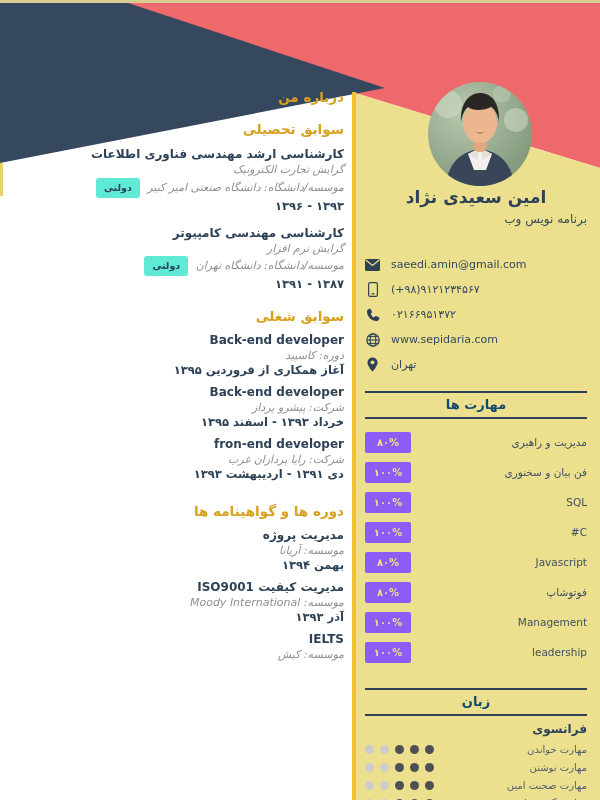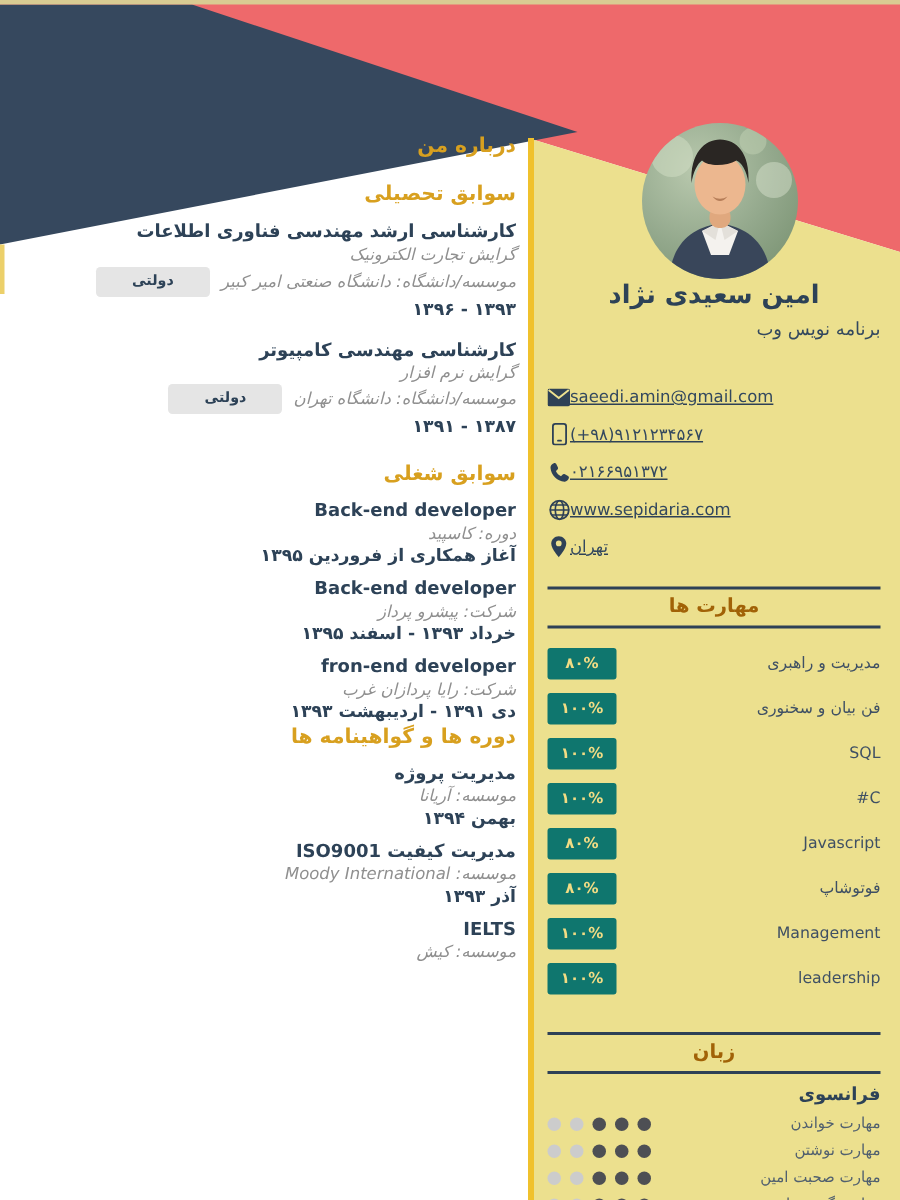--- a/index.html
+++ b/index.html
@@ -28,36 +28,36 @@
   }
   .side-content{
     position:absolute; left:352px; top:0; width:248px; height:800px;
     z-index:4; padding:0 13px; color:#2e4156;
   }
   .side-name{ margin-top:186px; text-align:center; font-size:17px; font-weight:bold;
     color:#2d4257; line-height:22px; }
   .side-role{ margin-top:4px; text-align:right; font-size:12px; color:#33485e; }
 
   .contact{ margin-top:26px; }
-  .contact-row{ display:flex; align-items:center; gap:0; height:25px;text-decoration:underline; }
+  .contact-row{ display:flex; align-items:center; gap:11px; height:25px; }
   .contact-row .val{ flex:1; text-align:left; font-size:11px; color:#33485e;
     direction:ltr; }
   .contact-row .cicon{ width:15px; height:15px; flex:0 0 15px; display:flex;
     align-items:center; justify-content:center; }
 
   .side-section-head{
     margin-top:14px; border-top:2px solid #2e4156; border-bottom:2px solid #2e4156;
-    padding:4px 0 5px; text-align:center; font-size:13px; font-weight:bold; color:#a16207;
+    padding:4px 0 5px; text-align:center; font-size:13px; font-weight:bold; color:#0c4a6e;
   }
   .skills{ margin-top:8px; }
   .skill-row{ display:flex; align-items:center; justify-content:space-between; height:30px; }
   .skill-row .slabel{ font-size:10.5px; color:#3f5064; }
   .pct{
     display:inline-block; min-width:46px; height:21px; line-height:21px;
-    background:#0f766e; color:#f2dc84; font-size:10px; font-weight:bold;
+    background:#8b5cf6; color:#f2dc84; font-size:10px; font-weight:bold;
     text-align:center; border-radius:2px; direction:ltr;
   }
   .lang-head{ margin-top:21px; }
   .lang-name{ margin-top:6px; font-size:12px; font-weight:bold; color:#2d4257; }
   .langs{ margin-top:4px; }
   .lang-row{ display:flex; align-items:center; justify-content:space-between; height:18px; }
   .lang-row .llabel{ font-size:10px; color:#51606f; }
   .dots{ display:inline-flex; direction:ltr; gap:6px; }
   .dots i{ width:9px; height:9px; border-radius:50%; background:#cccccc; }
   .dots i.on{ background:#4d4f54; }
@@ -66,31 +66,31 @@
   .main-col{
     position:absolute; left:0; top:0; width:352px; height:800px; z-index:2;
     padding:0 8px 0 22px; text-align:right;
   }
   .h-gold{ font-size:13.5px; font-weight:bold; color:#d8a01f; line-height:19px; }
   .about-h{ margin-top:88px; }
   .about-p{ margin-top:7px; font-size:11.5px; line-height:17.5px; color:#35495e;
     text-align:justify; }
   .edu-h{ margin-top:13px; }
   .work-h{ margin-top:15px; }
-  .course-h{ margin-top:0; }
+  .course-h{ margin-top:20px; }
   .entry{ margin-top:7px; }
   .entry.sp{ margin-top:11px; }
   .e-title{ font-size:12px; font-weight:bold; color:#2d4257; line-height:16px; }
   .e-sub{ font-size:11px; font-style:italic; color:#8f8f8f; line-height:15.5px; }
   .e-inst{ font-size:11px; font-style:italic; color:#8f8f8f; line-height:17px; }
   .e-date{ font-size:11.5px; font-weight:bold; color:#2d4257; line-height:16px; }
   .job-line{ line-height:15px; }
   .badge{
-    display:inline-block; background:#e5e5e5; color:#2d4257; font-style:normal;
-    font-size:9.5px; font-weight:bold; border-radius:3px; padding:1px 24px 2px;
+    display:inline-block; background:#5eead4; color:#2d4257; font-style:normal;
+    font-size:9.5px; font-weight:bold; border-radius:3px; padding:1px 8px 2px;
     margin-right:4px; vertical-align:middle;
   }
   .border-top-strip{ position:absolute; left:0; top:0; width:600px; height:2.5px;
     background:#d9cb92; z-index:5; }
   .border-left-sliver{ position:absolute; left:0; top:163px; width:2.5px; height:33px;
     background:#ecd06a; z-index:5; }
 </style>
 </head>
 <body>
 

